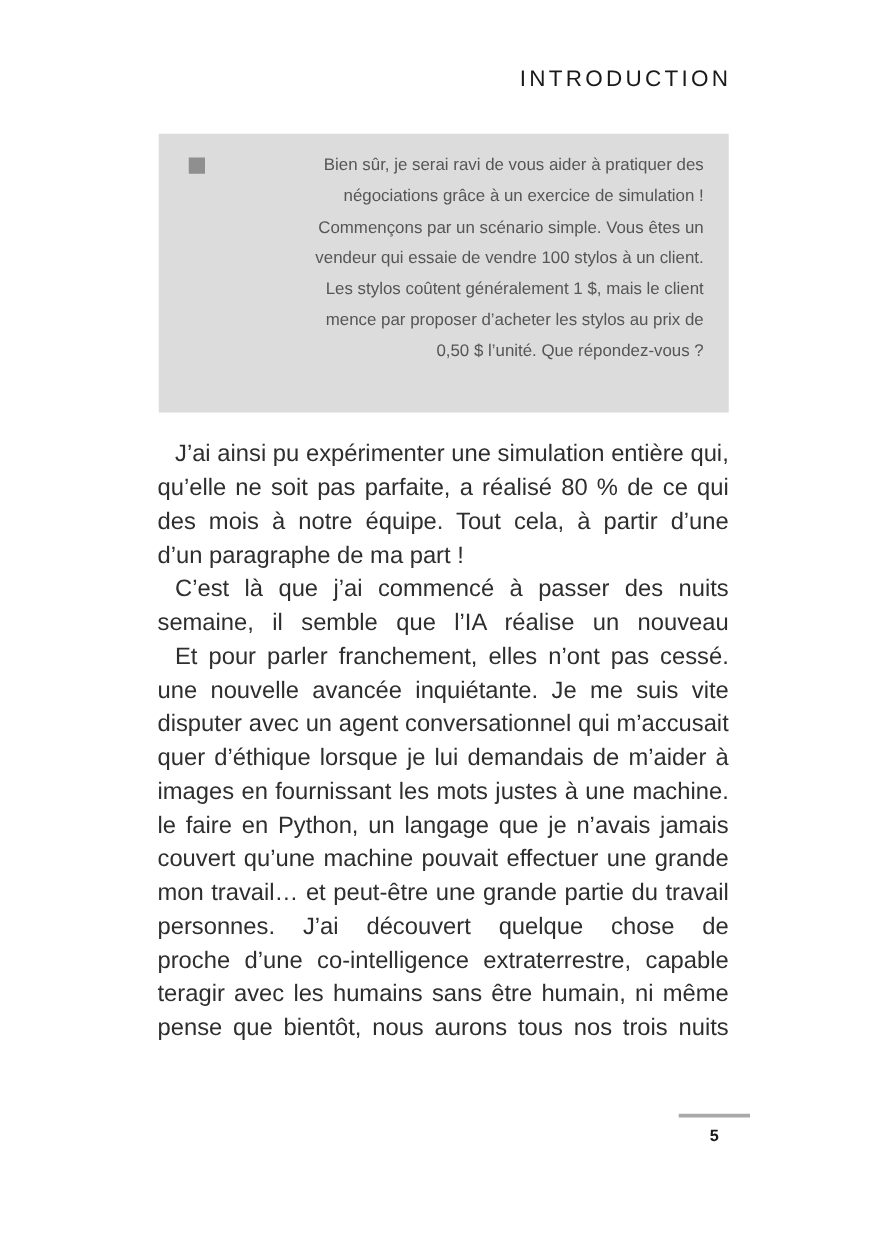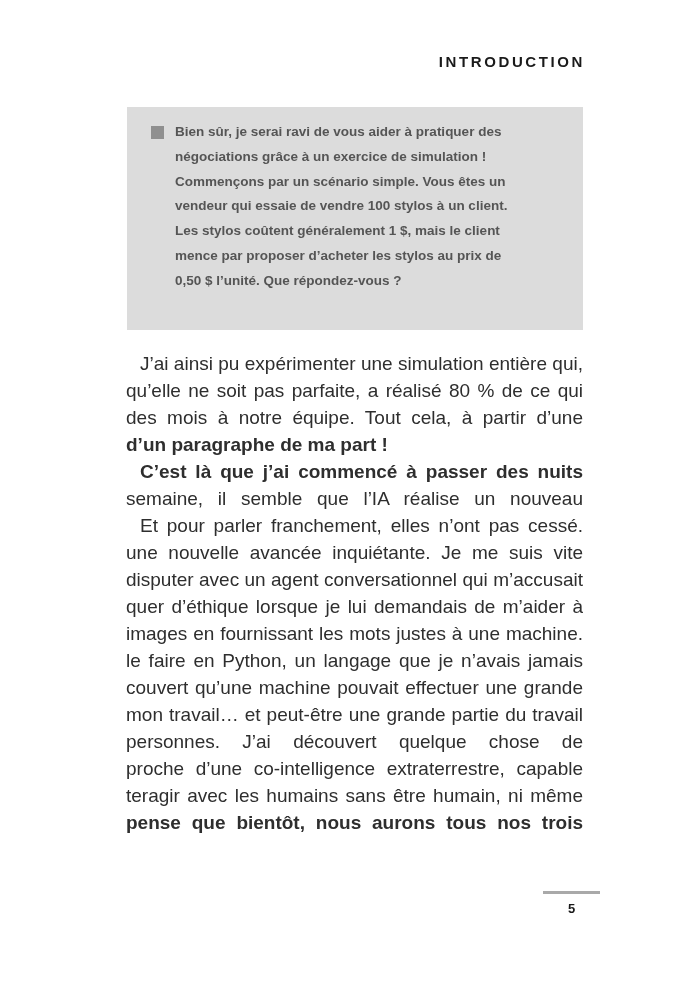--- a/index.html
+++ b/index.html
@@ -10,22 +10,22 @@
     background: var(--page-bg, #ffffff);
     font-family: "Liberation Sans", "DejaVu Sans", sans-serif;
     overflow: hidden;
   }
   .running-head {
     position: absolute;
     top: 53px;
     left: 126px;
     width: 459px;
     text-align: right;
-    font-size: 15px;
-    font-weight: 700;
+    font-size: 18px;
+    font-weight: 400;
     letter-spacing: 2.6px;
     color: var(--header-color, #1a1a1a);
   }
   .quote-box {
     position: absolute;
     top: 107px;
     left: 127px;
     width: 456px;
     height: 223px;
     box-sizing: border-box;
@@ -38,22 +38,23 @@
     flex: 0 0 13px;
     width: 13px;
     height: 13px;
     margin-top: 6px;
     margin-right: 11px;
     background: var(--bullet-color, #8f8f8f);
   }
   .quote-lines {
     flex: 1 1 auto;
     color: var(--quote-text, #555555);
-    font-weight: 700;
+    font-weight: 400;
     font-size: 13.5px;
+    text-align: right;
   }
   .qline {
     height: 24.75px;
     line-height: 24.75px;
     white-space: nowrap;
     overflow: hidden;
   }
   .body-text {
     position: absolute;
     top: 350px;
@@ -62,21 +63,21 @@
     color: var(--body-text, #2e2e2e);
     font-size: 19px;
   }
   .bline {
     height: 27px;
     line-height: 27px;
     overflow: hidden;
     text-align: justify;
     text-align-last: justify;
   }
-  .bline.last { text-align-last: left; font-weight: bold; }
+  .bline.last { text-align-last: left; }
   .para .bline.first { text-indent: 14px; }
   .footer-rule {
     position: absolute;
     top: 891px;
     left: 543px;
     width: 57px;
     height: 3px;
     background: var(--rule-color, #a9a9a9);
   }
   .page-number {

